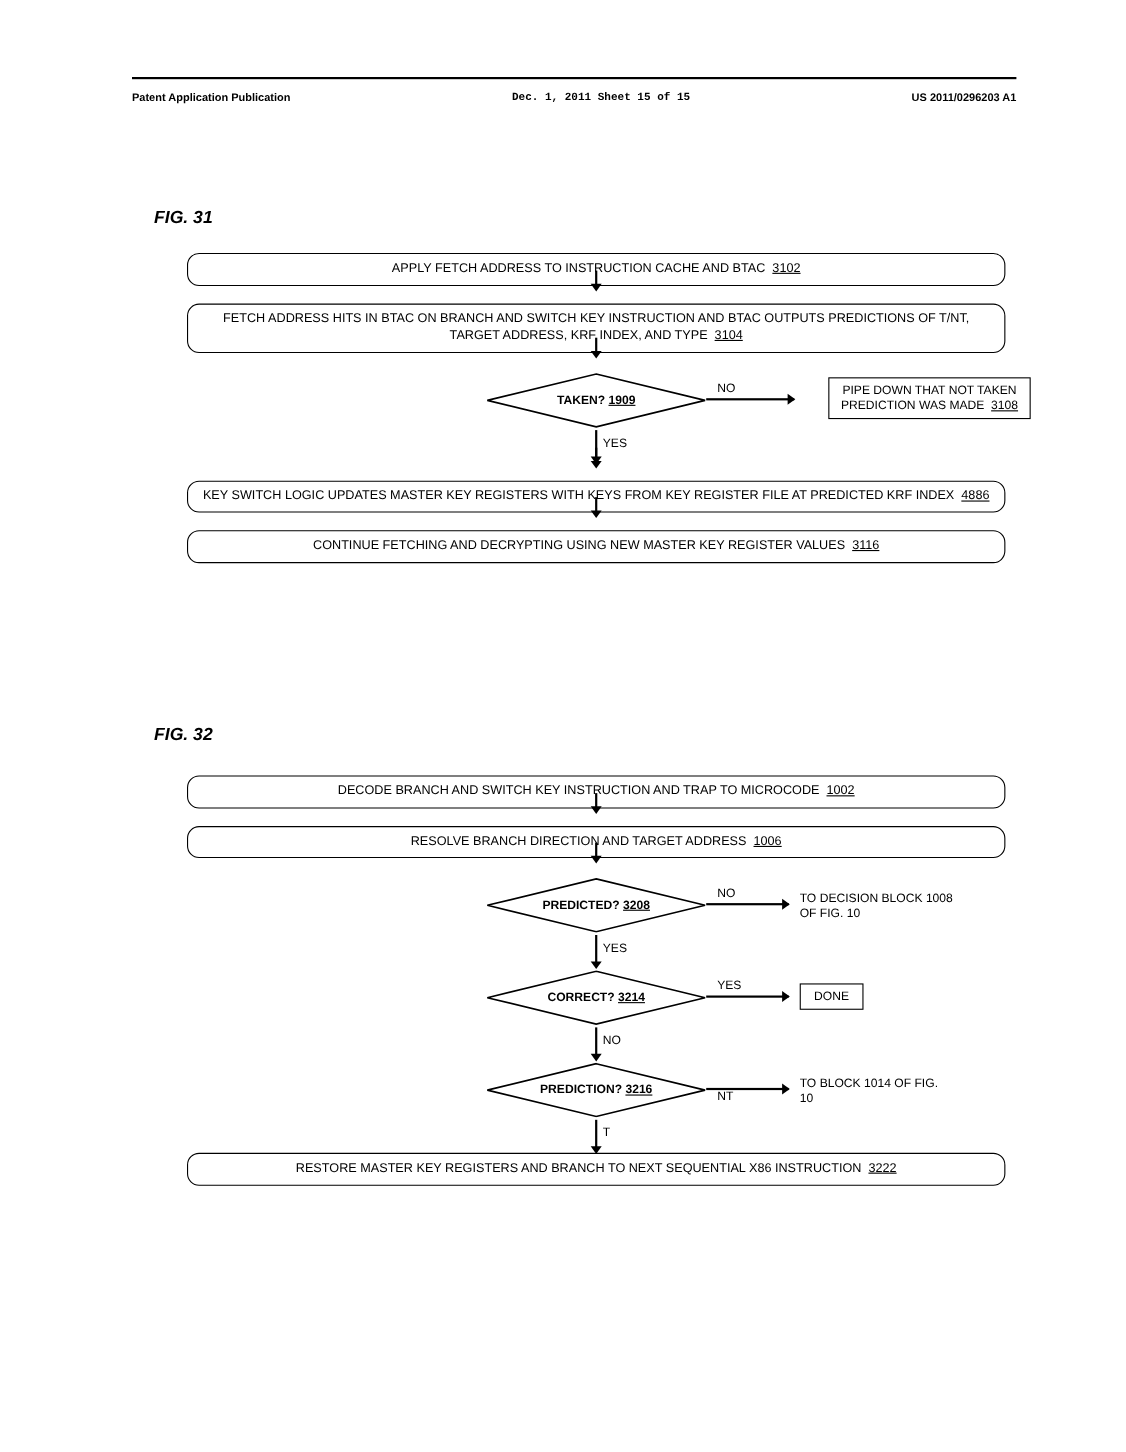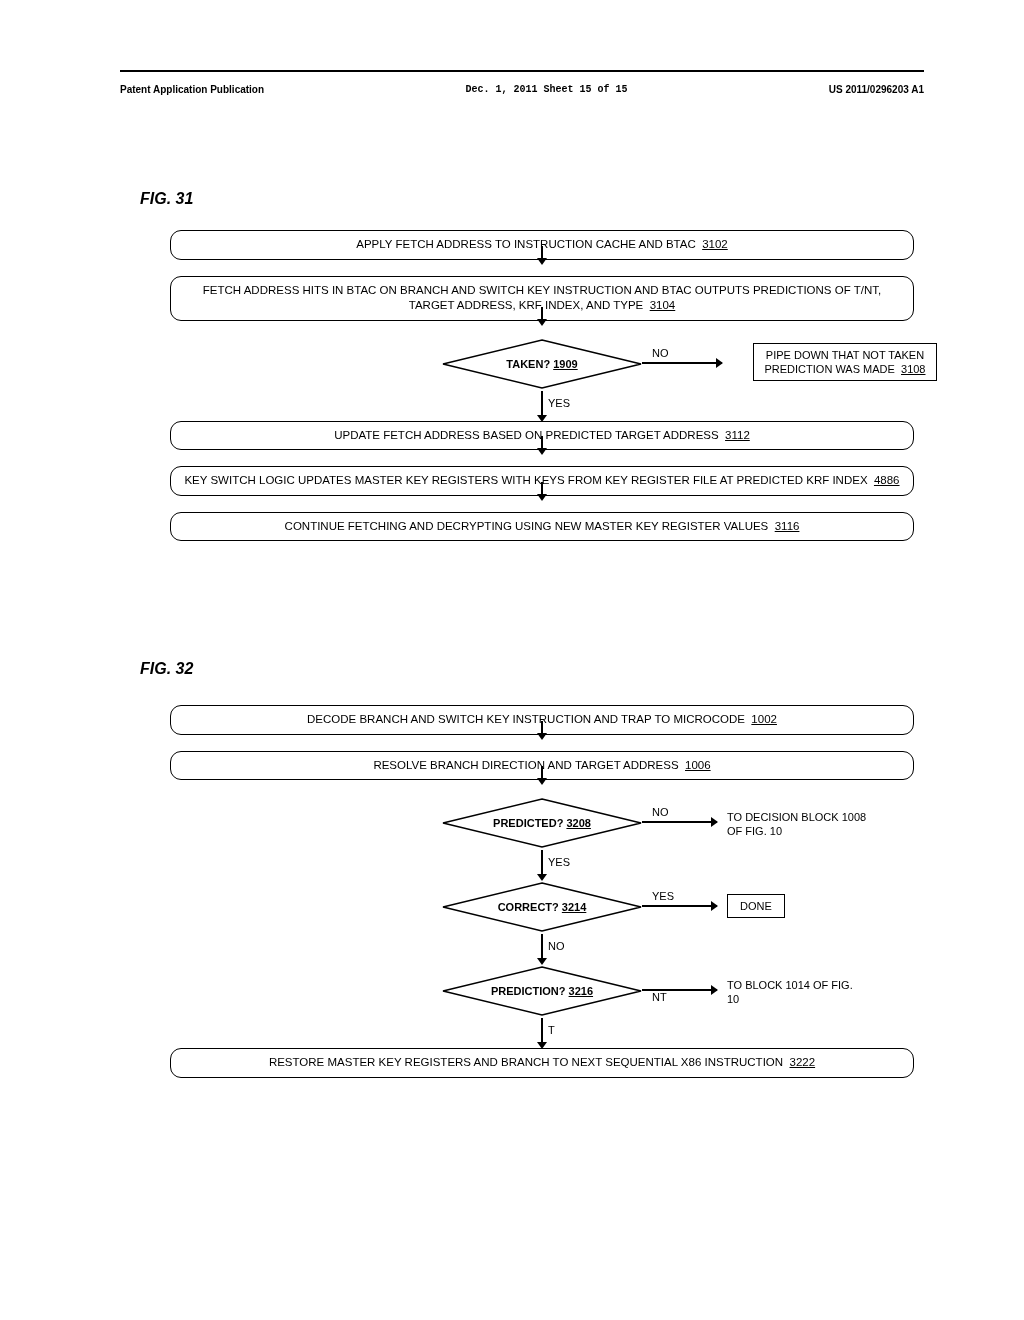--- a/index.html
+++ b/index.html
@@ -227,23 +227,20 @@
     <div class="side-box" style="left:calc(50% + 185px); top:6px; width:184px;margin-left:26px;">
       <span>PIPE DOWN THAT NOT TAKEN PREDICTION WAS MADE</span>&nbsp;&nbsp;<span class="ref-num">3108</span>
     </div>
   </div>
   <div class="yes-below">
     <div class="arrow-line"></div>
     <div class="arrow-head"></div>
     <span class="lbl">YES</span>
   </div>
 
-  <div class="flow-box flow-box-wide">
-    <span>UPDATE FETCH ADDRESS BASED ON PREDICTED TARGET ADDRESS</span>&nbsp;&nbsp;<span class="ref-num">3112</span>
-  </div>
   <div class="arrow-gap">
       <div class="arrow-down"></div>
     </div>
 
   <div class="flow-box flow-box-wide">
     <span>KEY SWITCH LOGIC UPDATES MASTER KEY REGISTERS WITH KEYS FROM KEY REGISTER FILE AT PREDICTED KRF INDEX</span>&nbsp;&nbsp;<span class="ref-num">4886</span>
   </div>
   <div class="arrow-gap">
       <div class="arrow-down"></div>
     </div>

